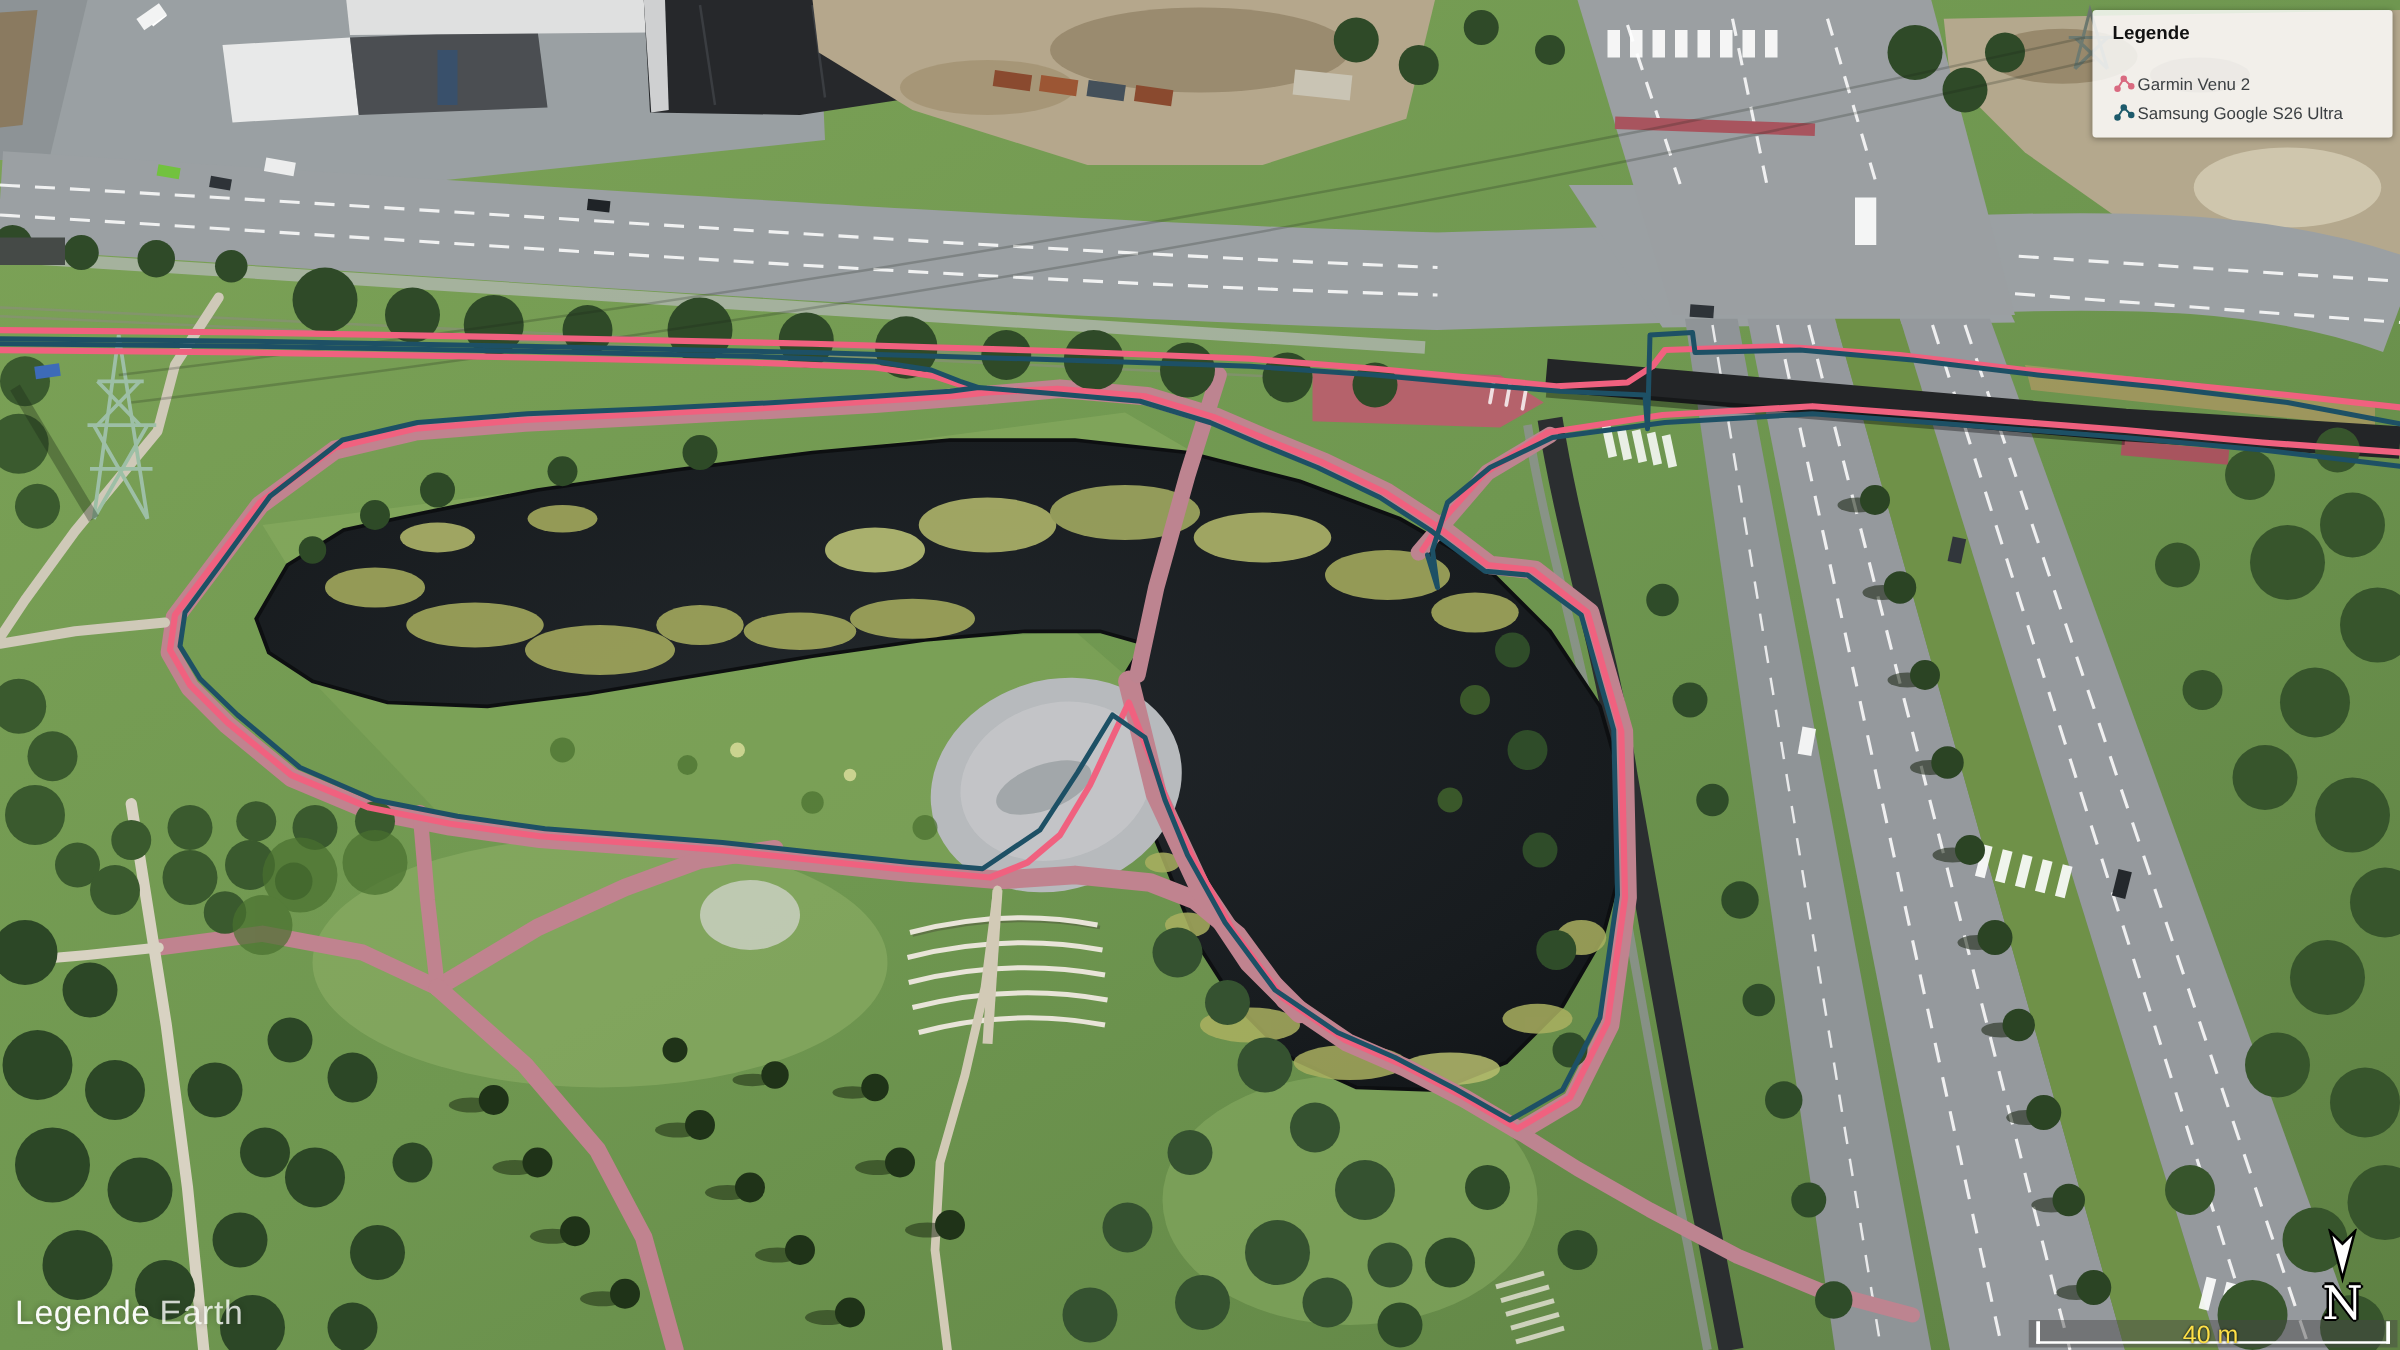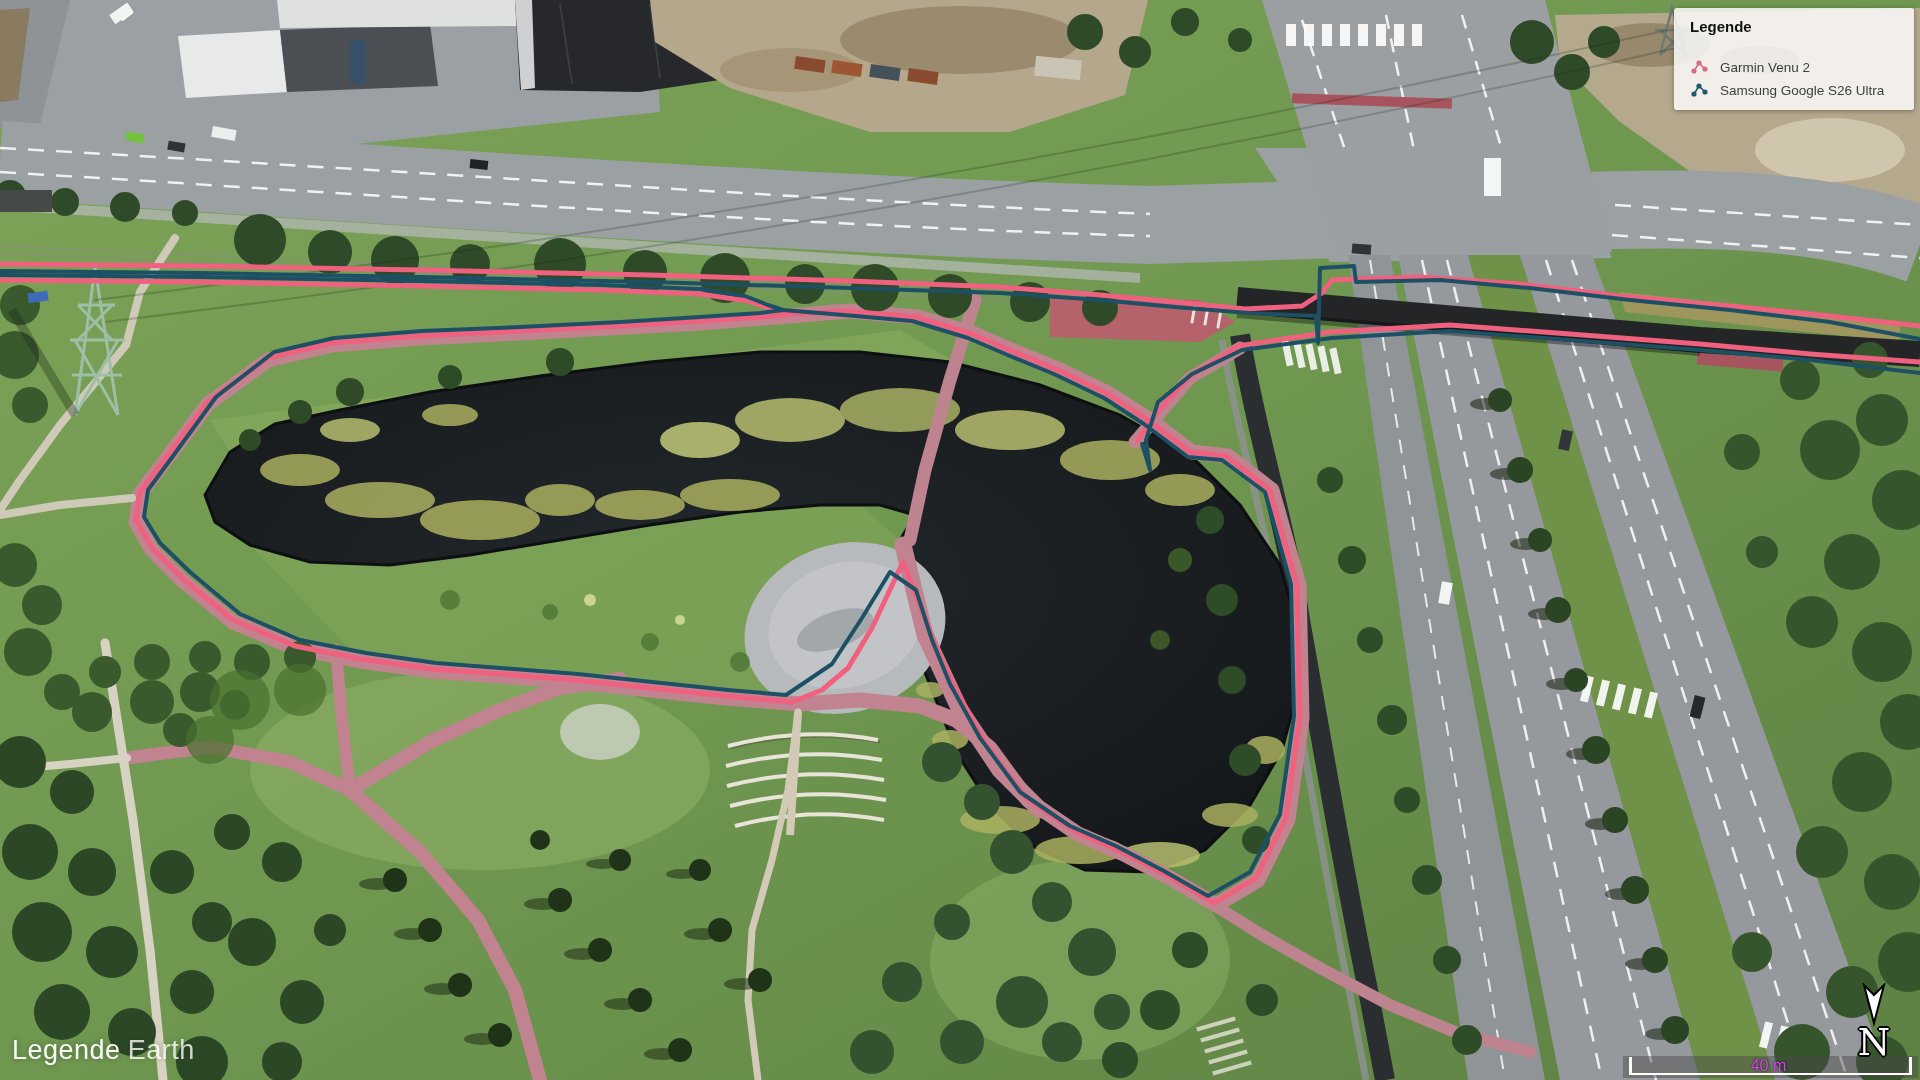--- a/index.html
+++ b/index.html
@@ -4,35 +4,35 @@
 <style>
   html,body{margin:0;padding:0;background:#000;}
   .stage{position:relative;width:1920px;height:1080px;overflow:hidden;
          font-family:"Liberation Sans",sans-serif;}
   .scene{position:absolute;left:0;top:0;width:1920px;height:1080px;display:block;}
   
   .legend{position:absolute;top:8px;right:6px;width:212px;
           background:rgba(255,255,255,.82);border-radius:3px;
           padding:10px 12px 12px 16px;box-shadow:0 1px 5px rgba(0,0,0,.35);}
   .legend-title{font-size:15px;font-weight:bold;color:#111;margin-bottom:24px;}
-  .legend-item{display:flex;align-items:center;gap:10px;margin-top:7px;
+  .legend-item{display:flex;align-items:center;margin-top:7px;
                font-size:13.5px;color:#3c4043;}
   .legend-item svg{flex:0 0 auto;display:block;}
   
   .ge-logo{position:absolute;left:12px;bottom:14px;font-size:27px;letter-spacing:.5px;
            color:#fff;text-shadow:0 0 6px rgba(0,0,0,.35);}
   .ge-logo .brand{font-weight:500;opacity:.96;}
   .ge-logo .product{font-weight:400;opacity:.78;margin-left:7px;}
   
   .scalebar{position:absolute;right:2px;bottom:2px;width:295px;height:22px;
             background:rgba(70,70,70,.45);}
   .scalebar .bracket{position:absolute;left:6px;right:6px;top:1px;bottom:3px;
             border-left:3px solid #fff;border-right:3px solid #fff;border-bottom:2px solid #fff;}
   .scalebar .scale-label{position:absolute;left:0;right:4px;top:1px;text-align:center;
-            font-size:16px;color:#d946ef;text-shadow:0 0 2px #000;}
+            font-size:20px;color:#fde047;text-shadow:0 0 2px #000;}
   
   .compass{position:absolute;right:26px;bottom:22px;width:40px;text-align:center;}
   .compass svg{display:block;margin:0 auto;}
   .compass .n{font-family:"DejaVu Serif","Liberation Serif",serif;font-size:37px;line-height:.85;
       color:#fff;text-shadow:-2px 0 0 #000,2px 0 0 #000,0 -2px 0 #000,0 2px 0 #000,
                  -1px -1px 0 #000,1px 1px 0 #000,-1px 1px 0 #000,1px -1px 0 #000;}
 </style>
 </head>
 <body>
 

